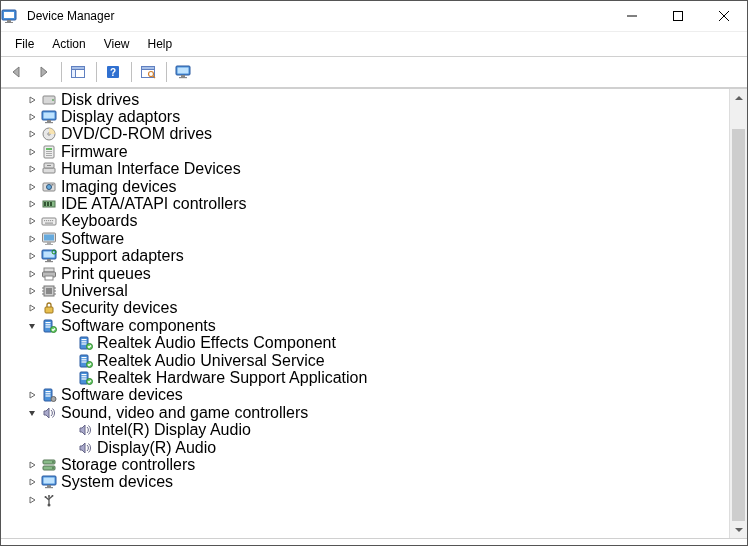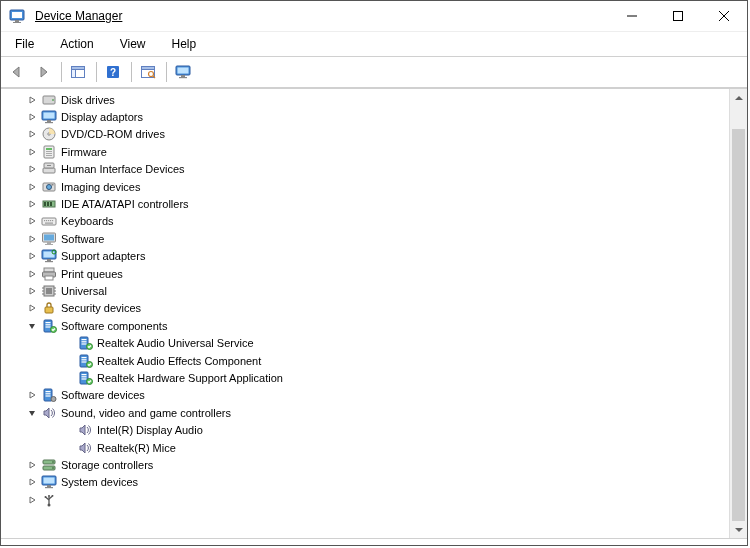--- a/index.html
+++ b/index.html
@@ -14,24 +14,22 @@
   .window {
     border: 1px solid #555;
     width: 748px; height: 546px;
     display: flex; flex-direction: column;
     box-sizing: border-box;
   }
   
   .titlebar {
     height: 30px;
     display: flex; align-items: center;
-    padding-left: 8px;
     background: #fff;
     border-bottom: 1px solid #eee;
-    text-decoration: underline;
   }
   .titlebar .title-wrap {
     display: flex; align-items: center; gap: 6px;
     flex: 1;
   }
   .titlebar .title {
     font-size: 12px;
   }
   .win-controls {
     display: flex; align-items: center;
@@ -39,21 +37,21 @@
   .win-btn {
     width: 46px; height: 30px;
     display: flex; align-items: center; justify-content: center;
     font-size: 14px;
   }
   
   .menubar {
     height: 20px;
     display: flex; align-items: center;
     padding: 2px 6px;
-    gap: 10px;
+    gap: 2px;
   }
   .menu-item {
     padding: 1px 8px;
   }
   .horiz-sep {
     height:1px;
     background:#d0d0d0;
   }
   
   .toolbar {
@@ -104,21 +102,21 @@
     flex-shrink:0;
   }
   .twisty.open { color:#404040; }
   .twisty.none { visibility: hidden; }
   .node-icon {
     width: 16px; height: 16px;
     display: flex; align-items: center; justify-content: center;
     margin-right: 4px;
     flex-shrink:0;
   }
-  .node-label { font-size: 11px; }
+  .node-label { font-size: 16px; }
   
   .scrollbar {
     width: 17px;
     background: #f0f0f0;
     border-left: 1px solid #ddd;
     position: relative;
   }
   .scroll-arrow {
     height: 17px;
     display:flex; align-items:center; justify-content:center;
@@ -462,35 +460,35 @@
           <span class="node-icon">
             <svg class="ico" viewBox="0 0 16 16">
               <rect x="3" y="2" width="8" height="12" rx="1" fill="#4a90d9" stroke="#2c5aa0"></rect>
               <rect x="4.5" y="4" width="5" height="1.2" fill="#fff"></rect>
               <rect x="4.5" y="6.2" width="5" height="1.2" fill="#fff"></rect>
               <rect x="4.5" y="8.4" width="5" height="1.2" fill="#fff"></rect>
               <circle cx="12.5" cy="11.5" r="3" fill="#6c6" stroke="#383"></circle>
               <path d="M11 11.5 l1 1 l2 -2" stroke="#fff" stroke-width="1.2" fill="none"></path>
             </svg>
           </span>
-          <span class="node-label">Realtek Audio Universal Service</span>
+          <span class="node-label">Realtek Audio Effects Component</span>
         </div>
         <div class="tree-row level2">
           <span class="twisty none"></span>
           <span class="node-icon">
             <svg class="ico" viewBox="0 0 16 16">
               <rect x="3" y="2" width="8" height="12" rx="1" fill="#4a90d9" stroke="#2c5aa0"></rect>
               <rect x="4.5" y="4" width="5" height="1.2" fill="#fff"></rect>
               <rect x="4.5" y="6.2" width="5" height="1.2" fill="#fff"></rect>
               <rect x="4.5" y="8.4" width="5" height="1.2" fill="#fff"></rect>
               <circle cx="12.5" cy="11.5" r="3" fill="#6c6" stroke="#383"></circle>
               <path d="M11 11.5 l1 1 l2 -2" stroke="#fff" stroke-width="1.2" fill="none"></path>
             </svg>
           </span>
-          <span class="node-label">Realtek Audio Effects Component</span>
+          <span class="node-label">Realtek Audio Universal Service</span>
         </div>
         <div class="tree-row level2">
           <span class="twisty none"></span>
           <span class="node-icon">
             <svg class="ico" viewBox="0 0 16 16">
               <rect x="3" y="2" width="8" height="12" rx="1" fill="#4a90d9" stroke="#2c5aa0"></rect>
               <rect x="4.5" y="4" width="5" height="1.2" fill="#fff"></rect>
               <rect x="4.5" y="6.2" width="5" height="1.2" fill="#fff"></rect>
               <rect x="4.5" y="8.4" width="5" height="1.2" fill="#fff"></rect>
               <circle cx="12.5" cy="11.5" r="3" fill="#6c6" stroke="#383"></circle>
@@ -544,21 +542,21 @@
         </div>
         <div class="tree-row level2">
           <span class="twisty none"></span>
           <span class="node-icon">
             <svg class="ico" viewBox="0 0 16 16">
               <path d="M3 6 h2 l3 -3 v10 l-3 -3 h-2 z" fill="#aac" stroke="#668"></path>
               <path d="M10 5 a4 4 0 0 1 0 6" fill="none" stroke="#668"></path>
               <path d="M11.5 3.5 a6 6 0 0 1 0 9" fill="none" stroke="#668"></path>
             </svg>
           </span>
-          <span class="node-label">Realtek(R) Mice</span>
+          <span class="node-label">Display(R) Audio</span>
         </div>
         <div class="tree-row level1">
           <span class="twisty ">
             <svg class="twisty-svg" viewBox="0 0 10 10">
               <path d="M3 2 L8 5 L3 8 Z" fill="none" stroke="#6a6a6a" stroke-width="1"></path>
             </svg>
           </span>
           <span class="node-icon">
             <svg class="ico" viewBox="0 0 16 16">
               <rect x="2" y="3" width="12" height="4" rx="1" fill="#8b8" stroke="#575"></rect>

